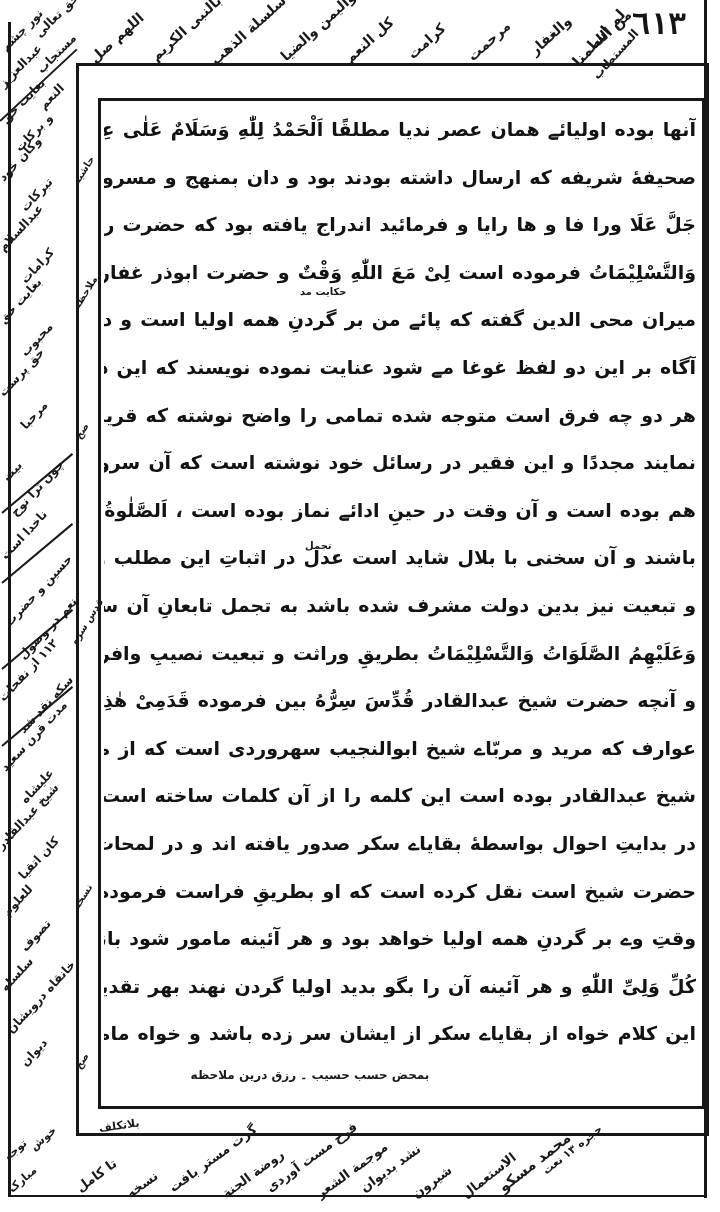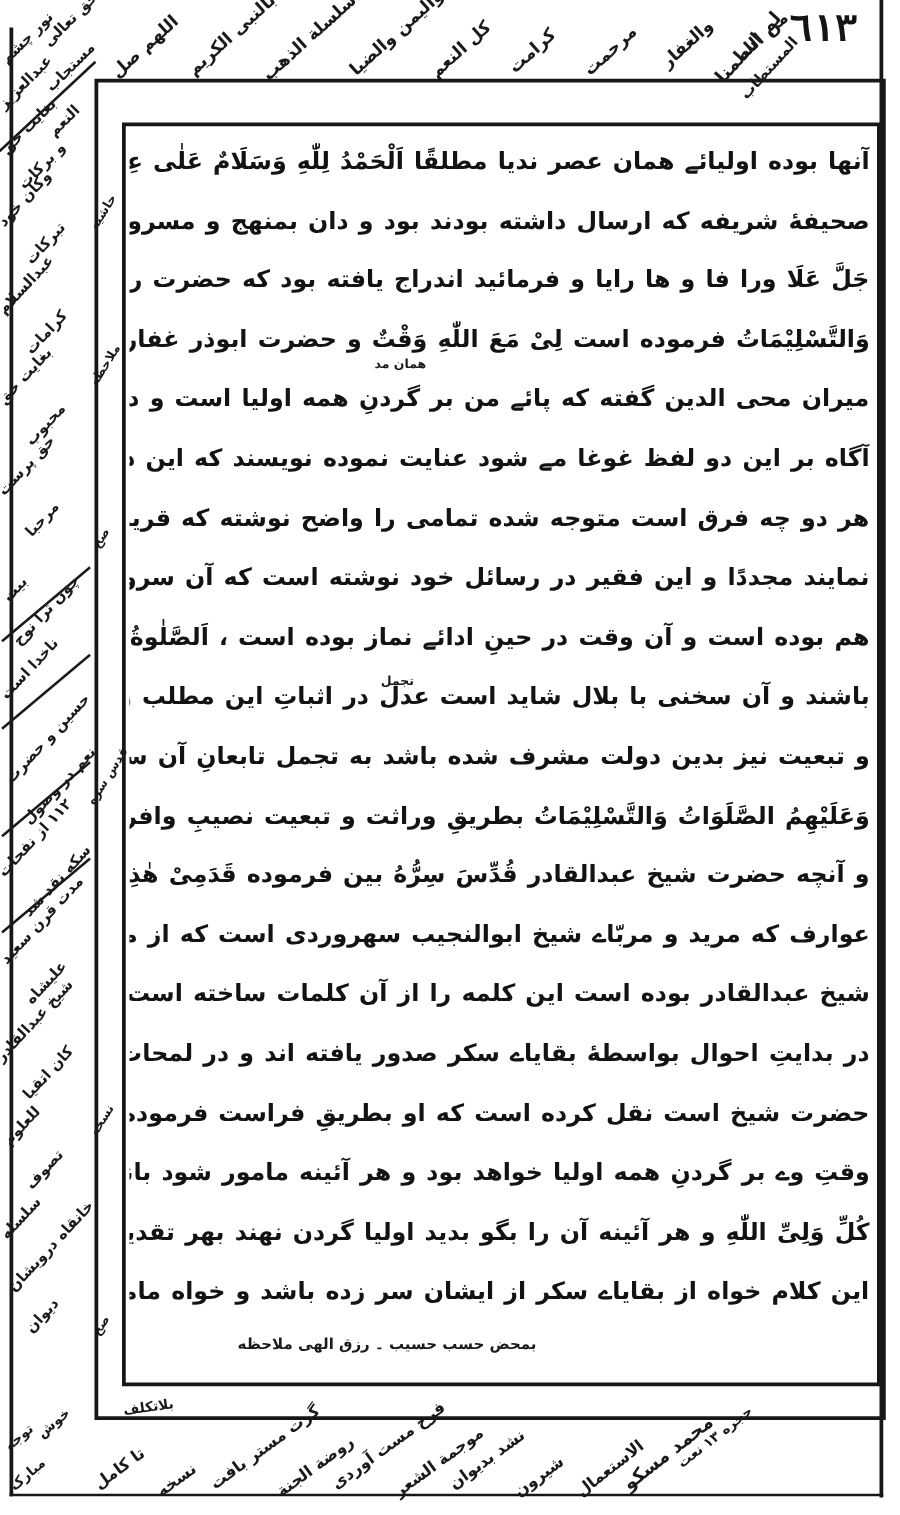--- a/index.html
+++ b/index.html
@@ -117,24 +117,24 @@
     <div class="tline">و آنچه حضرت شیخ عبدالقادر قُدِّسَ سِرُّهُ بین فرموده قَدَمِیْ هٰذِهِ عَلٰی رَقَبَةِ کُلِّ وَلِیِّ اللّٰهِ</div>
     <div class="tline">عوارف که مرید و مربّاے شیخ ابوالنجیب سهروردی است که از محرمان و مصاحبانِ حضرت</div>
     <div class="tline">شیخ عبدالقادر بوده است این کلمه را از آن کلمات ساخته است که مشعرِ عجب مذکور از شایخ</div>
     <div class="tline">در بدایتِ احوال بواسطهٔ بقایاے سکر صدور یافته اند و در لمحات از شیخ نجا و باس که از شیوخ</div>
     <div class="tline">حضرت شیخ است نقل کرده است که او بطریقِ فراست فرموده که این سخن آمد میست و در</div>
     <div class="tline">وقتِ وے بر گردنِ همه اولیا خواهد بود و هر آئینه مامور شود بانکه بگوید قَدَمِیْ هٰذِهِ عَلٰی رَقَبَةِ</div>
     <div class="tline">کُلِّ وَلِیِّ اللّٰهِ و هر آئینه آن را بگو بدید اولیا گردن نهند بهر تقدیر حضرت شیخ و درین کلام محقق اند</div>
     <div class="tline">این کلام خواه از بقایاے سکر از ایشان سر زده باشد و خواه مامور باشند باظهارِ این کلام</div>
   </div>
 
-  <span class="inote" style="left:300px;top:286px;">همان مد</span>
+  <span class="inote" style="left:300px;top:286px;">حکایت مد</span>
   <span class="inote" style="left:305px;top:540px;">تجمل</span>
 
-  <div class="footnote">بمحض حسب حسیب ۔ رزق الهی ملاحظه</div>
+  <div class="footnote">بمحض حسب حسیب ۔ رزق درین ملاحظه</div>
 
   <span class="dn" style="left:100px;top:1122px;font-size:11px;transform:rotate(-8deg);">بلاتکلف</span>
 
   <span class="dn" style="left:10px;top:1150px;font-size:11px;transform:rotate(-40deg);">توجه</span>
   <span class="dn" style="left:36px;top:1140px;font-size:11px;transform:rotate(-40deg);">خوش</span>
   <span class="dn" style="left:14px;top:1182px;font-size:11px;transform:rotate(-40deg);">مبارک</span>
 
   <span class="dn" style="left:82px;top:1180px;font-size:13px;transform:rotate(-36deg);">تا کامل</span>
   <span class="dn" style="left:132px;top:1186px;font-size:13px;transform:rotate(-36deg);">نسخه</span>
   <span class="dn" style="left:175px;top:1180px;font-size:13px;transform:rotate(-36deg);">گرت مستر بافت</span>

